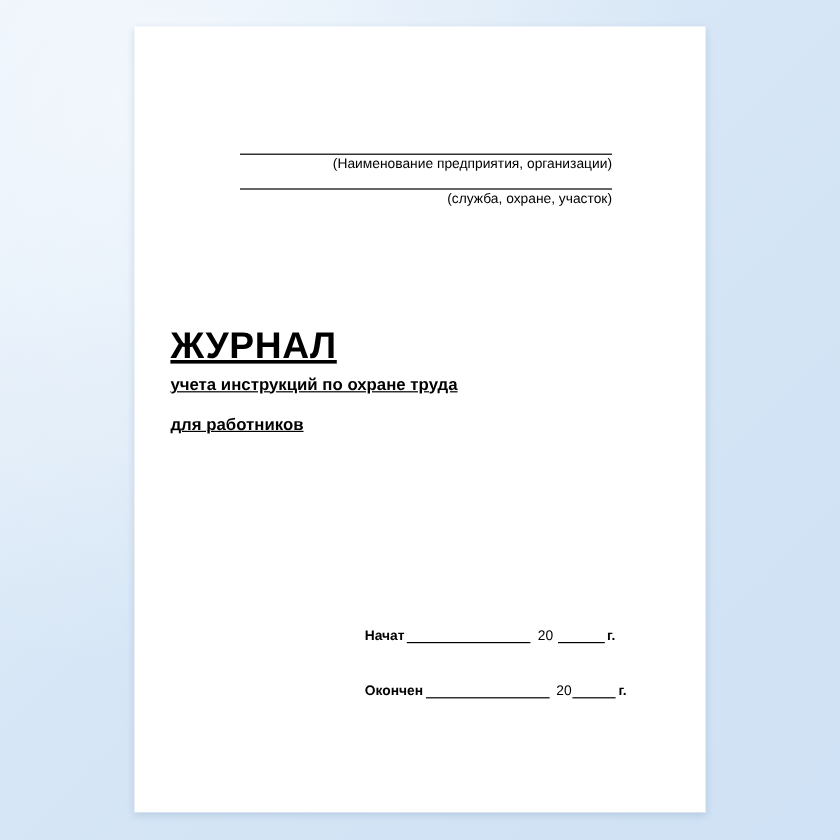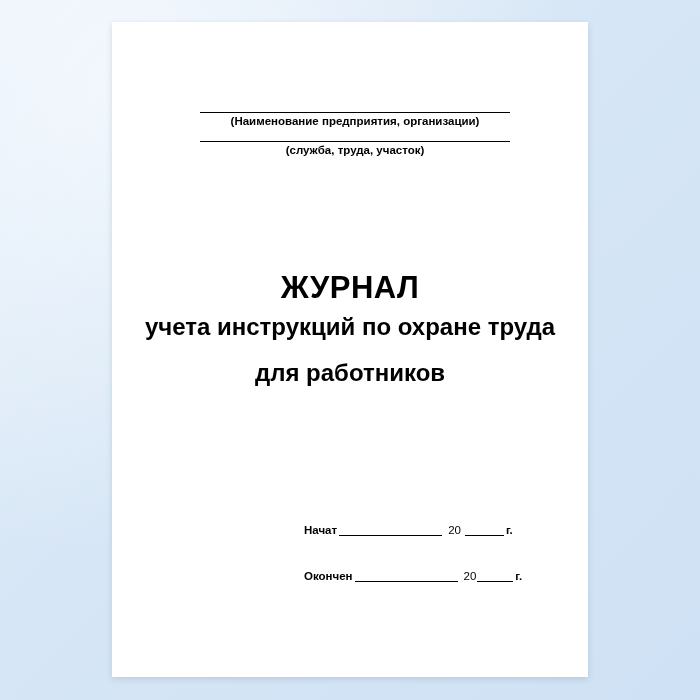--- a/index.html
+++ b/index.html
@@ -39,24 +39,23 @@
   }
   .doc-inner {
     position: absolute;
     left: 0; top: 0; right: 0; bottom: 0;
   }
 
   
   .header-block {
     position: absolute;
     left: 88px;
-    top: 90px;
+    top: 106px;
     width: 310px;
-    text-align: center;
-    font-weight: bold;
+    text-align: right;
   }
   .rule {
     border-bottom: 1px solid #000;
     height: 0;
     width: 100%;
   }
   .rule-caption {
     font-size: 11.5px;
     color: #000;
     line-height: 1.35;
@@ -64,31 +63,31 @@
     white-space: nowrap;
   }
   .gap-2 { height: 11px; }
 
   
   .title-block {
     position: absolute;
     left: 30px;
     top: 250px;
     width: 416px;
-    text-align: center;
+    text-decoration: underline;
   }
   .title-main {
     font-size: 31px;
     font-weight: bold;
     letter-spacing: 0.5px;
     line-height: 1.05;
     color: #000;
   }
   .title-sub {
-    font-size: 24px;
+    font-size: 14px;
     font-weight: bold;
     line-height: 1.28;
     color: #000;
     margin-top: 7px;
   }
 
   
   .dates-block {
     position: absolute;
     left: 192px;
@@ -136,21 +135,21 @@
 <div id="stage">
 
   <div class="page">
     <div class="doc-inner">
 
       <div class="header-block">
         <div class="rule"></div>
         <div class="rule-caption">(Наименование предприятия, организации)</div>
         <div class="gap-2"></div>
         <div class="rule"></div>
-        <div class="rule-caption">(служба, труда, участок)</div>
+        <div class="rule-caption">(служба, охране, участок)</div>
       </div>
 
       <div class="title-block">
         <div class="title-main">ЖУРНАЛ</div>
         <div class="title-sub">учета инструкций по охране труда</div>
         <div class="title-sub" style="margin-top:16px;">для работников</div>
       </div>
 
       <div class="dates-block">
 

